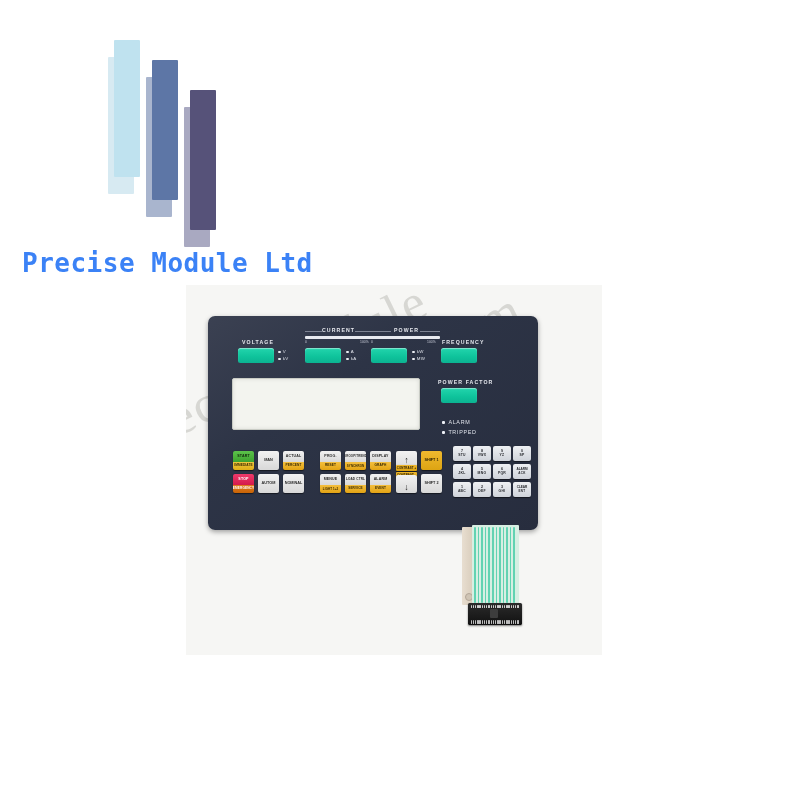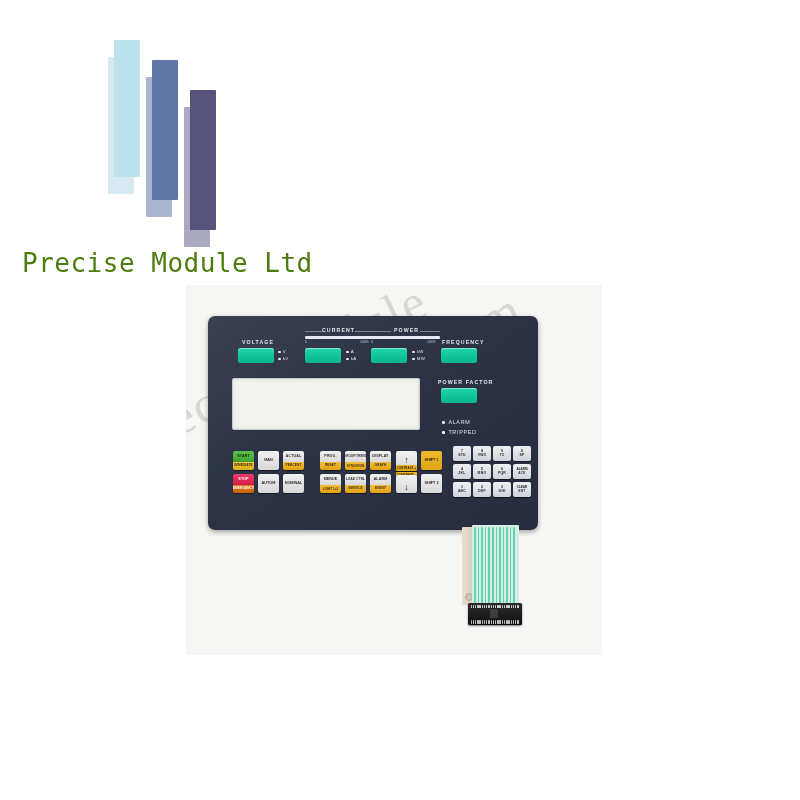--- a/index.html
+++ b/index.html
@@ -17,21 +17,21 @@
   #logo-bar-1{left:6px;top:8px;width:26px;height:137px;background:#bfe2ef;}
   #logo-bar-1s{left:0px;top:25px;width:26px;height:137px;background:#c9e3ee;opacity:.75;}
   #logo-bar-2{left:44px;top:28px;width:26px;height:140px;background:#5d76a6;}
   #logo-bar-2s{left:38px;top:45px;width:26px;height:140px;background:#9aa8c6;opacity:.85;}
   #logo-bar-3{left:82px;top:58px;width:26px;height:140px;background:#565279;}
   #logo-bar-3s{left:76px;top:75px;width:26px;height:140px;background:#9a9ab6;opacity:.85;}
 
   #brand-name{
     position:absolute;left:22px;top:248px;
     font-family:"DejaVu Sans Mono", monospace;
-    font-weight:normal;font-size:26px;color:#4d7c0f;letter-spacing:.5px;
+    font-weight:bold;font-size:26px;color:#3b82f6;letter-spacing:.5px;
     white-space:nowrap;
   }
 
   
   #product-photo{
     position:absolute;left:186px;top:285px;width:416px;height:370px;
     background:#f6f6f4;overflow:hidden;
   }
 
   

